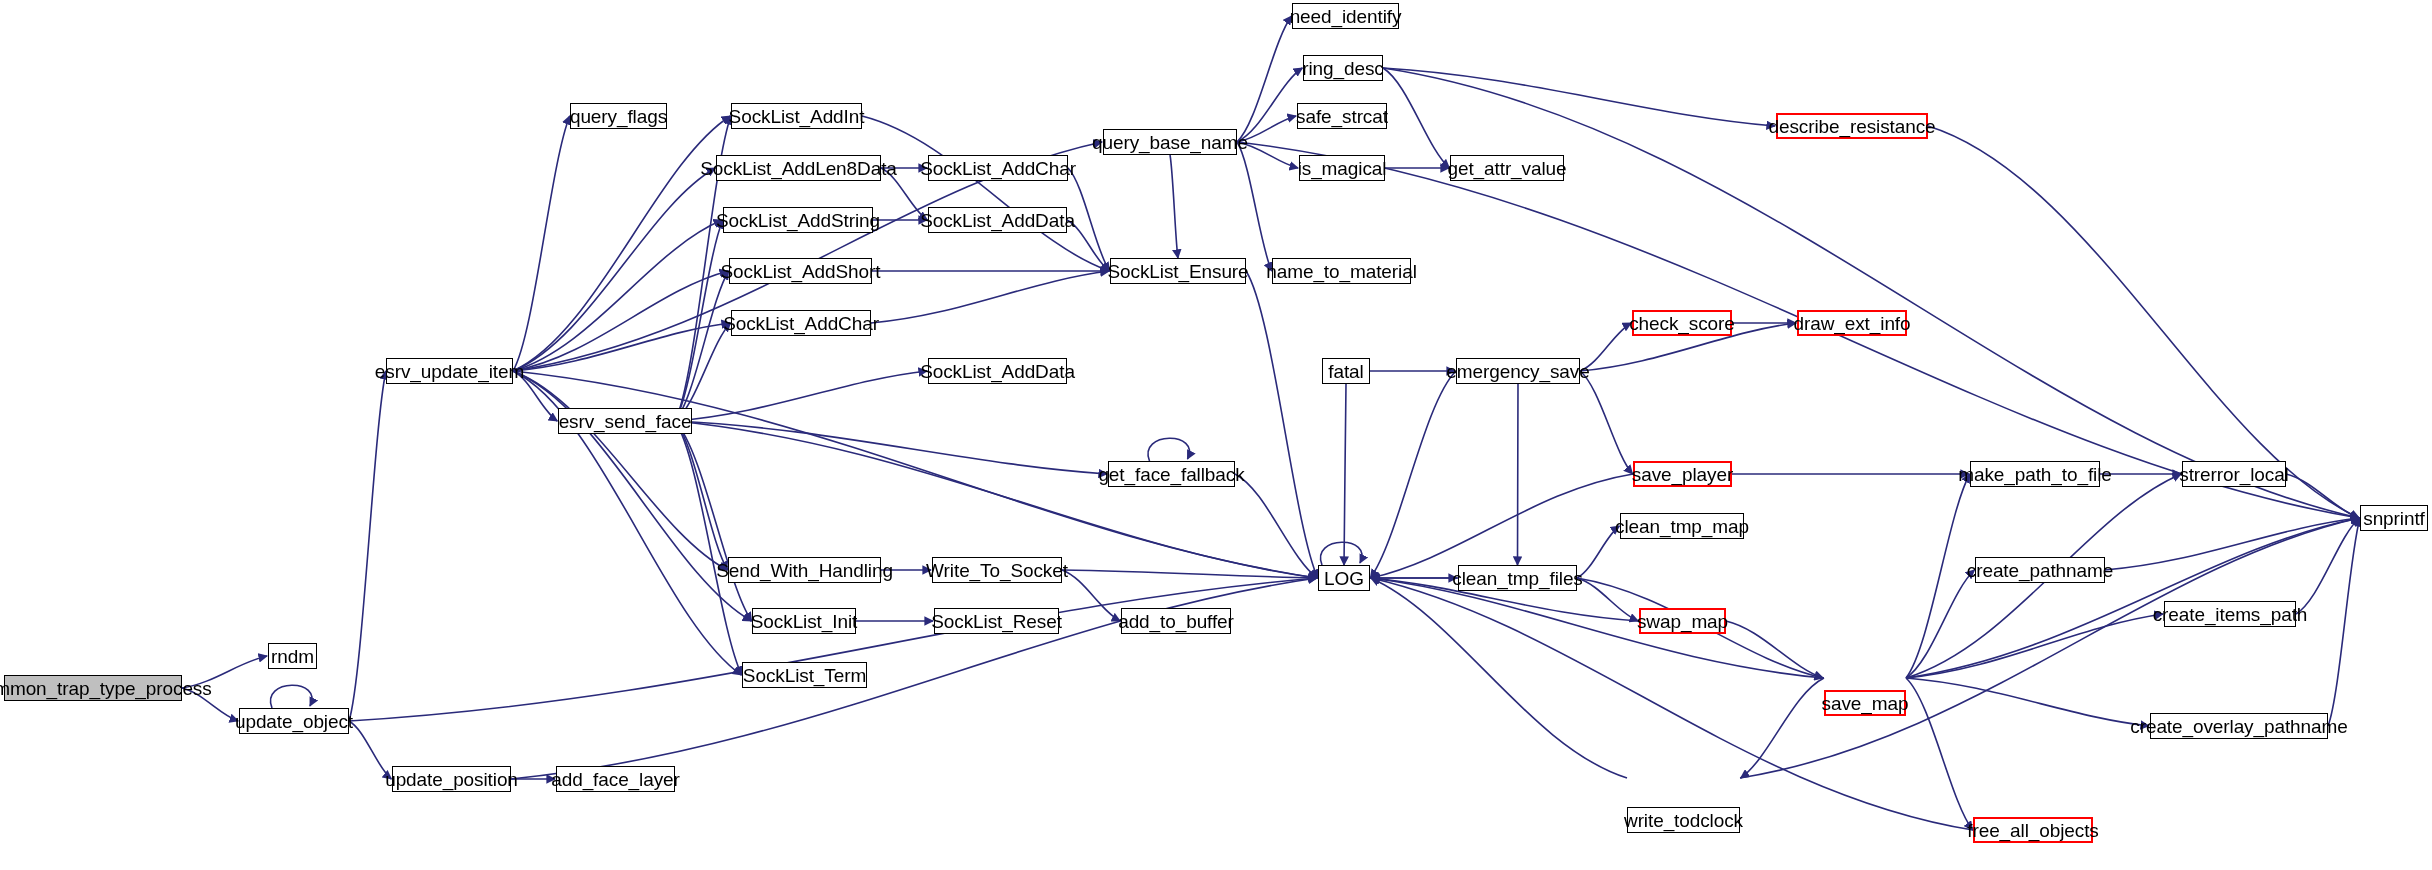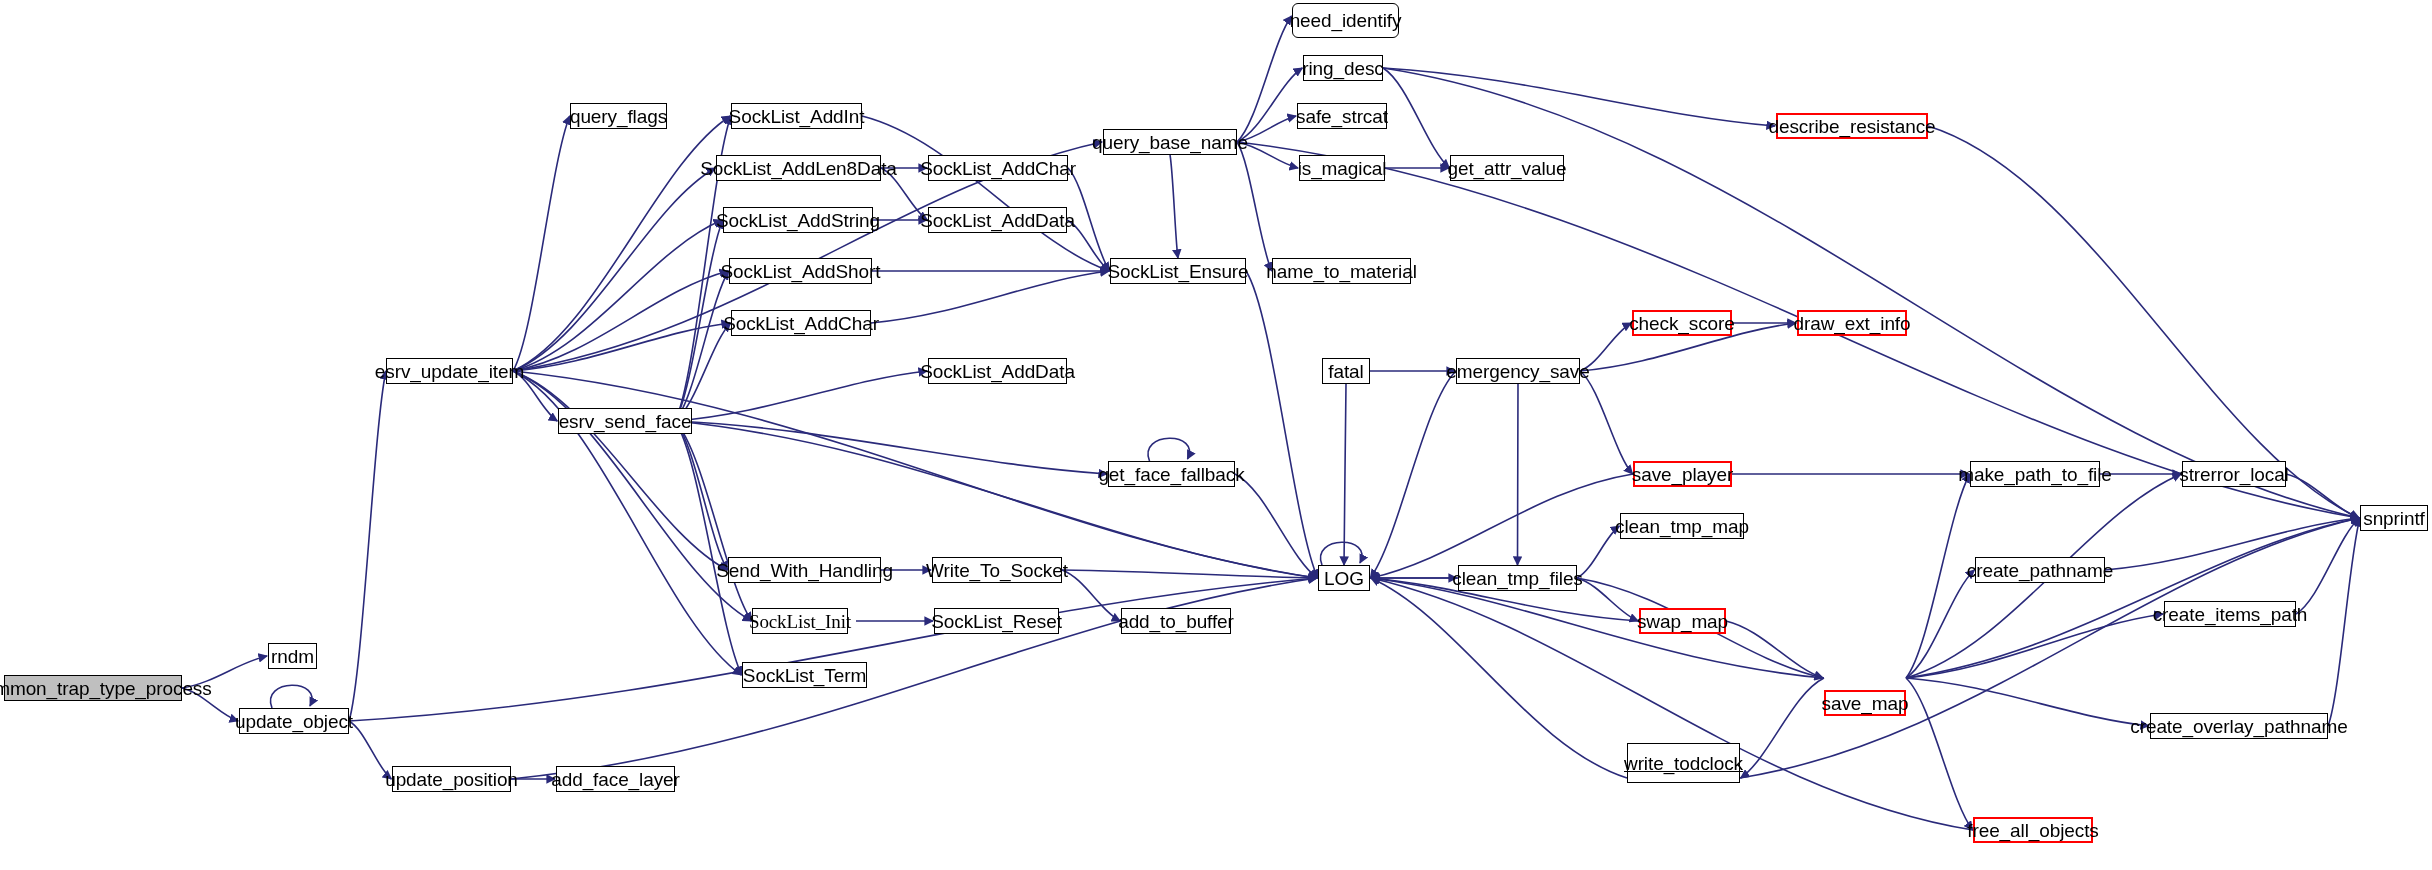--- a/index.html
+++ b/index.html
@@ -201,21 +201,21 @@
       </div>
       <div class="node" style="left: 928px; top: 358px; width: 139px; height: 26px;">
         <span class="node-label">SockList_AddData</span>
       </div>
       <div class="node" style="left: 1110px; top: 258px; width: 136px; height: 26px;">
         <span class="node-label">SockList_Ensure</span>
       </div>
       <div class="node" style="left: 1103px; top: 129px; width: 134px; height: 26px;">
         <span class="node-label">query_base_name</span>
       </div>
-      <div class="node" style="left: 1292px; top: 3px; width: 107px; height: 35px; border-radius: 6px;">
+      <div class="node" style="left: 1292px; top: 3px; width: 107px; height: 26px;">
         <span class="node-label">need_identify</span>
       </div>
       <div class="node" style="left: 1303px; top: 55px; width: 80px; height: 26px;">
         <span class="node-label">ring_desc</span>
       </div>
       <div class="node" style="left: 1297px; top: 103px; width: 90px; height: 26px;">
         <span class="node-label">safe_strcat</span>
       </div>
       <div class="node" style="left: 1299px; top: 155px; width: 86px; height: 26px;">
         <span class="node-label">is_magical</span>
@@ -267,21 +267,21 @@
       </div>
       <div class="node" style="left: 932px; top: 557px; width: 130px; height: 26px;">
         <span class="node-label">Write_To_Socket</span>
       </div>
       <div class="node" style="left: 1318px; top: 565px; width: 52px; height: 26px;">
         <span class="node-label">LOG</span>
       </div>
       <div class="node" style="left: 1458px; top: 565px; width: 119px; height: 26px;">
         <span class="node-label">clean_tmp_files</span>
       </div>
-      <div class="node" style="left: 752px; top: 608px; width: 96px; height: 26px; font-family: Liberation Serif, serif;">
+      <div class="node" style="left: 752px; top: 608px; width: 104px; height: 26px;">
         <span class="node-label">SockList_Init</span>
       </div>
       <div class="node" style="left: 934px; top: 608px; width: 125px; height: 26px; text-align: center;">
         <span class="node-label">SockList_Reset</span>
       </div>
       <div class="node" style="left: 1121px; top: 608px; width: 110px; height: 26px;">
         <span class="node-label">add_to_buffer</span>
       </div>
       <div class="node red" style="left: 1639px; top: 608px; width: 87px; height: 26px;">
         <span class="node-label">swap_map</span>
@@ -291,20 +291,20 @@
       </div>
       <div class="node" style="left: 742px; top: 662px; width: 125px; height: 26px;">
         <span class="node-label">SockList_Term</span>
       </div>
       <div class="node red" style="left: 1824px; top: 665px; width: 82px; height: 26px; margin-top: 25px;">
         <span class="node-label">save_map</span>
       </div>
       <div class="node" style="left: 2150px; top: 713px; width: 178px; height: 26px;">
         <span class="node-label">create_overlay_pathname</span>
       </div>
-      <div class="node" style="left: 1627px; top: 743px; width: 113px; height: 40px; text-decoration: underline;">
+      <div class="node" style="left: 1627px; top: 807px; width: 113px; height: 26px;">
         <span class="node-label">write_todclock</span>
       </div>
       <div class="node red" style="left: 1973px; top: 817px; width: 120px; height: 26px;">
         <span class="node-label">free_all_objects</span>
       </div>
     </div>
 </div>
 
 </body></html>

